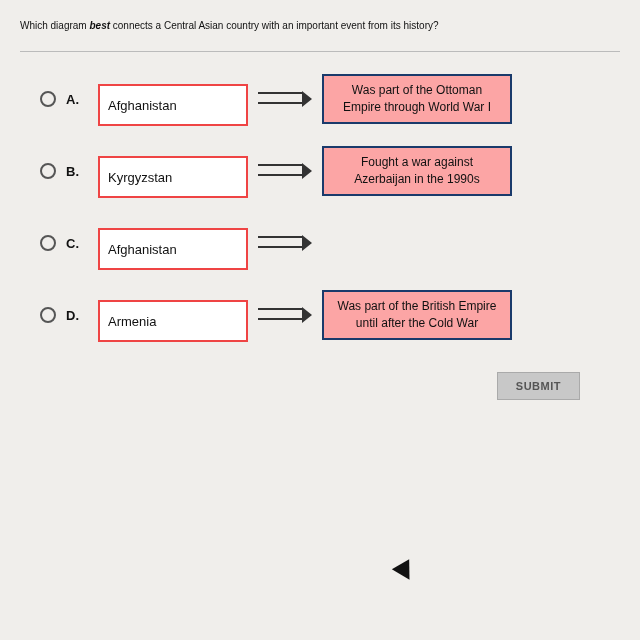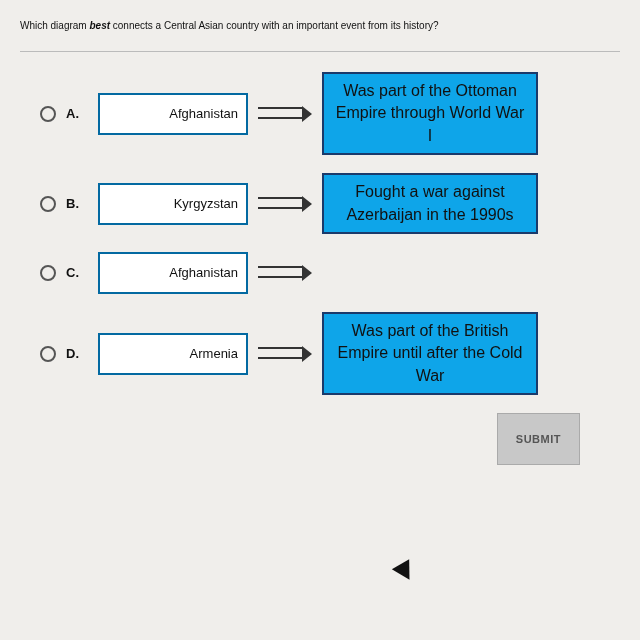--- a/index.html
+++ b/index.html
@@ -50,29 +50,30 @@
     }
     .option-label {
       font-size: 13px;
       font-weight: bold;
       width: 22px;
       flex-shrink: 0;
     }
     .left-box {
       width: 150px;
       min-height: 42px;
-      border: 2px solid #0369a1;
+      border: 2px solid #ef4444;
       background: #fff;
       display: flex;
       align-items: center;
-      justify-content: flex-end;
+      justify-content: flex-start;
       text-align: center;
       font-size: 13px;
       padding: 6px 8px;
       flex-shrink: 0;
+      margin-top: 12px;
     }
     .arrow-double {
       display: flex;
       flex-direction: column;
       align-items: flex-start;
       justify-content: center;
       width: 54px;
       height: 30px;
       position: relative;
     }
@@ -89,48 +90,49 @@
       content: '';
       position: absolute;
       right: 0;
       top: 50%;
       transform: translateY(-50%);
       border-left: 10px solid #333;
       border-top: 8px solid transparent;
       border-bottom: 8px solid transparent;
     }
     .right-box {
-      width: 216px;
+      width: 190px;
       min-height: 50px;
       border: 2px solid #1a3a6b;
-      background: #0ea5e9;
+      background: #fca5a5;
       display: flex;
       align-items: center;
       justify-content: center;
       text-align: center;
-      font-size: 16px;
+      font-size: 12px;
       padding: 6px 8px;
       line-height: 1.4;
       flex-shrink: 0;
     }
     .submit-area {
       display: flex;
       justify-content: flex-end;
       margin-top: 18px;
       padding-right: 40px;
     }
     .submit-btn {
       background: #c8c8c8;
       border: 1px solid #aaa;
-      padding: 19px 18px;
+      padding: 7px 18px;
       font-size: 11px;
       font-weight: bold;
       letter-spacing: 0.5px;
       cursor: pointer;
       color: #555;
+      margin-top: 12px;
     }
     .bottom-nav {
       margin-top: 30px;
       font-size: 12px;
       color: #1a3a6b;
       cursor: pointer;
       display: flex;
       align-items: center;
       gap: 4px;
     }

